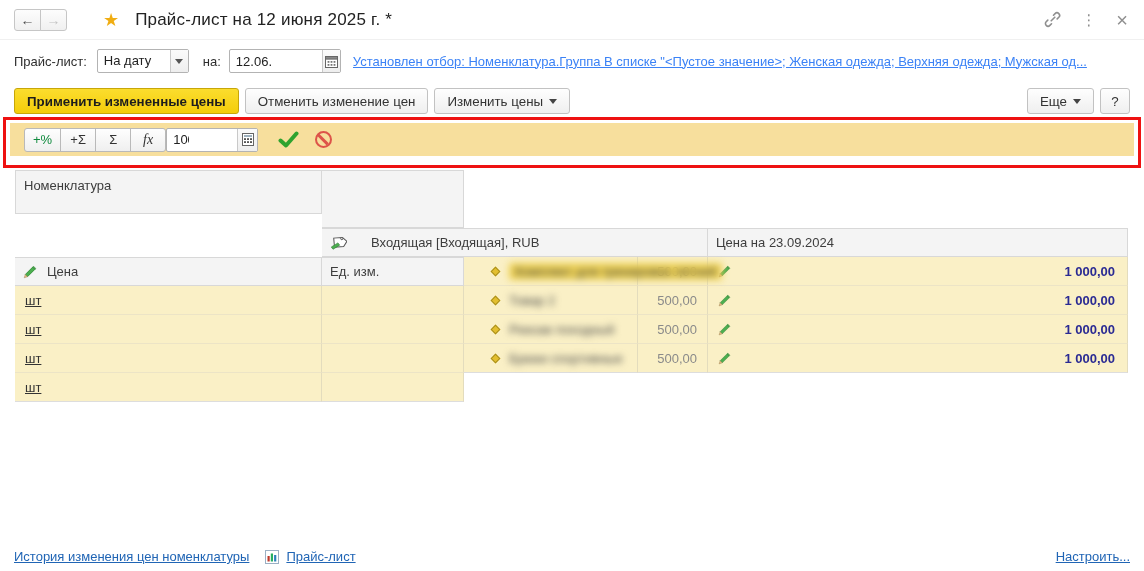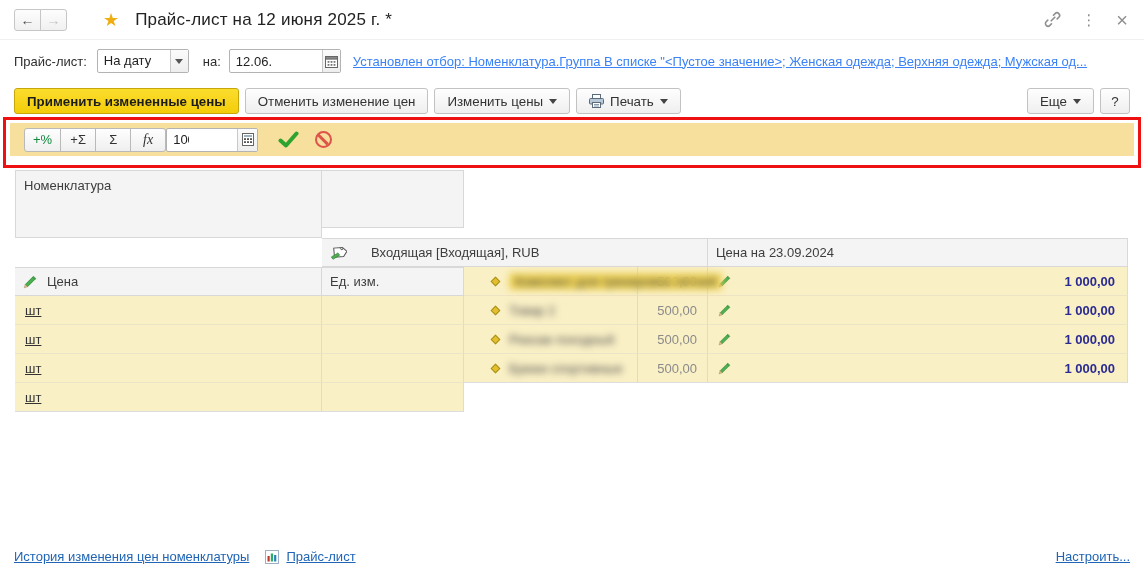--- a/index.html
+++ b/index.html
@@ -53,21 +53,21 @@
   .amount input { text-align:right; padding-right:4px; }
   .amount .dd { width:20px; }
   .checkicon { margin-left:20px; cursor:pointer; display:flex; }
   .noicon { margin-left:16px; width:17px; height:17px; border:2.5px solid #dd5449; border-radius:50%; position:relative; cursor:pointer; }
   .noicon::after { content:""; position:absolute; left:-1px; top:5px; width:14px; height:2.5px; background:#dd5449; transform:rotate(45deg); }
 
   
   .grid { position:absolute; top:170px; left:15px; width:1113px; display:grid; grid-template-columns:307px 142px 174px 70px 1fr; }
   .hc { background:#f4f4f4; border-right:1px solid #d8d8d8; border-bottom:1px solid #d8d8d8; border-top:1px solid #d8d8d8; color:#3d3d3d; display:flex; align-items:center; padding-left:8px; height:29px; }
   .hc.first { border-left:1px solid #d8d8d8; }
-  .hc.nomen { grid-row:1 / span 2; height:68px; align-items:flex-start; padding-top:7px; }
+  .hc.nomen { grid-row:1 / span 2; height:44px; align-items:flex-start; padding-top:7px; }
   .hc.group { grid-column:2 / span 3; gap:24px; }
   .hc.empty2 { grid-row:1 / span 2; height:58px; }
   .hc .pencil { margin-right:10px; }
   .bc { background:#faf0c6; height:29px; display:flex; align-items:center; border-bottom:1px solid #ece4c6; border-right:1px solid #e3dcbd; }
   .bc.last { border-bottom:1px solid #ddd; }
   .bc.namecell { padding-left:28px; gap:10px; }
   .diamond { width:7px; height:7px; background:#e3bf2e; border:1px solid #a98f1d; transform:rotate(45deg); flex:0 0 auto; }
   .blur { filter:blur(3.5px); color:#4a4a4a; white-space:nowrap; }
   .blur.hl { background:#eed153; padding:1px 6px; border-radius:2px; }
   .num { flex:1; text-align:right; padding-right:10px; }
@@ -141,33 +141,20 @@
     <span class="filterlink">Установлен отбор: Номенклатура.Группа В списке "&lt;Пустое значение&gt;; Женская одежда; Верхняя одежда; Мужская од...</span>
   </div>
 
   <div class="cmdbar">
     <button class="btn primary">Применить измененные цены</button>
     <button class="btn">Отменить изменение цен</button>
     <button class="btn">
         <span>Изменить цены</span>
         <span class="caret"></span>
       </button>
-    <button class="btn">
-      <span class="icon">
-        <svg width="15" height="14" viewBox="0 0 15 14">
-            <rect x="3.5" y="0.5" width="8" height="4" fill="#fff" stroke="#5a6b7d"></rect>
-            <rect x="0.5" y="4.5" width="14" height="5.5" rx="1" fill="#b9c8d6" stroke="#5a6b7d"></rect>
-            <rect x="3.5" y="8.5" width="8" height="5" fill="#fff" stroke="#5a6b7d"></rect>
-            <line x1="5" y1="10.5" x2="10" y2="10.5" stroke="#8a9aa8"></line>
-            <line x1="5" y1="12" x2="10" y2="12" stroke="#8a9aa8"></line>
-          </svg>
-      </span>
-      <span>Печать</span>
-        <span class="caret"></span>
-    </button>
     <span class="spacer"></span>
     <button class="btn">
         <span>Еще</span>
         <span class="caret"></span>
       </button>
     <button class="btn help">?</button>
   </div>
 
   <div class="redbox">
     <div class="yellowstrip">

